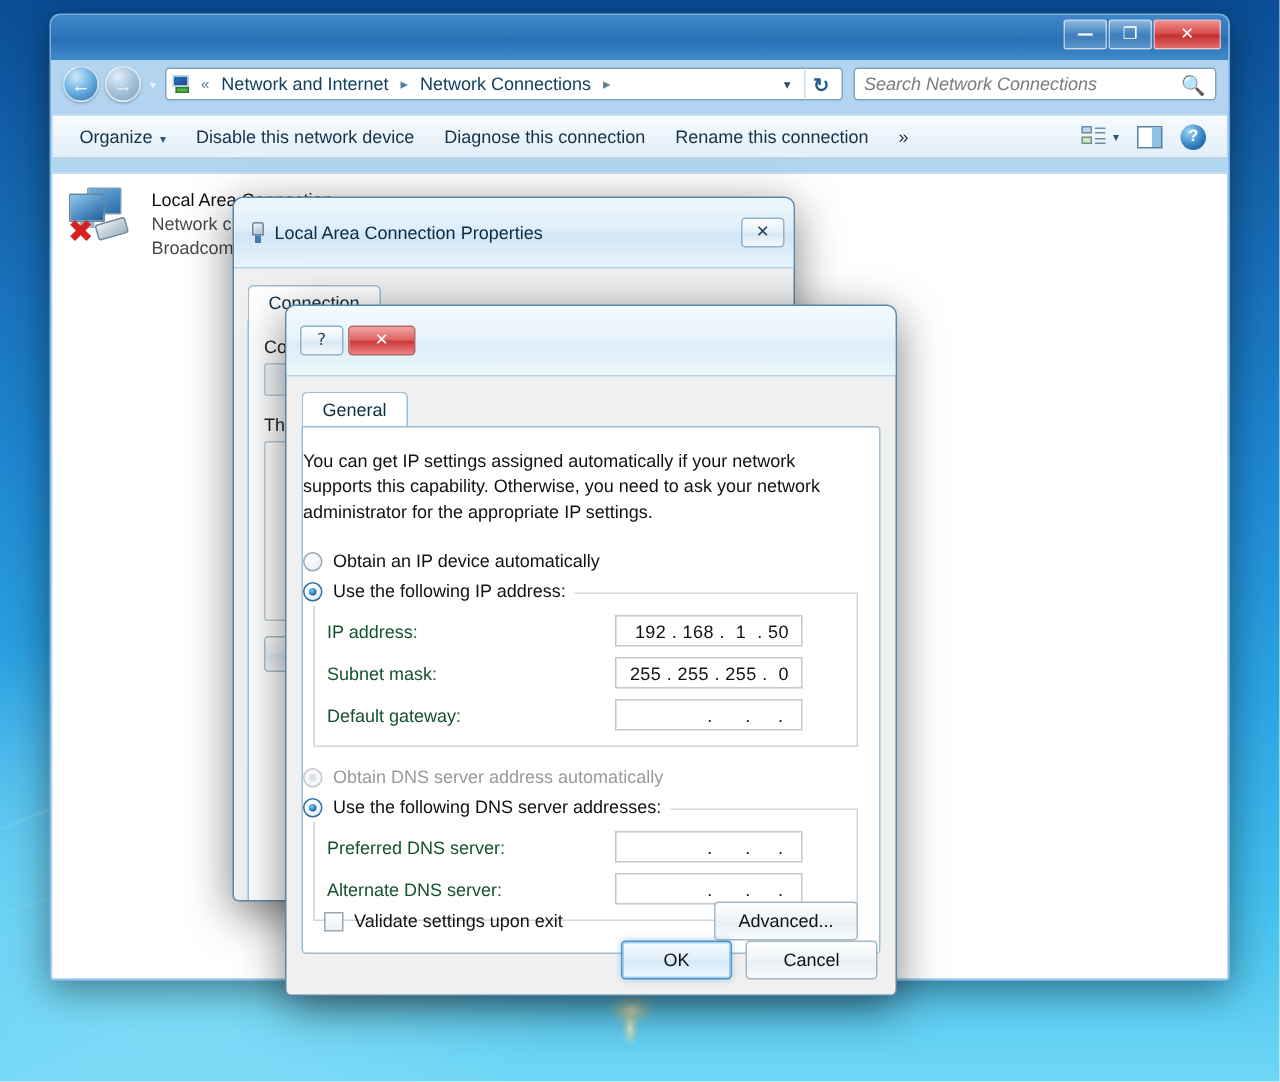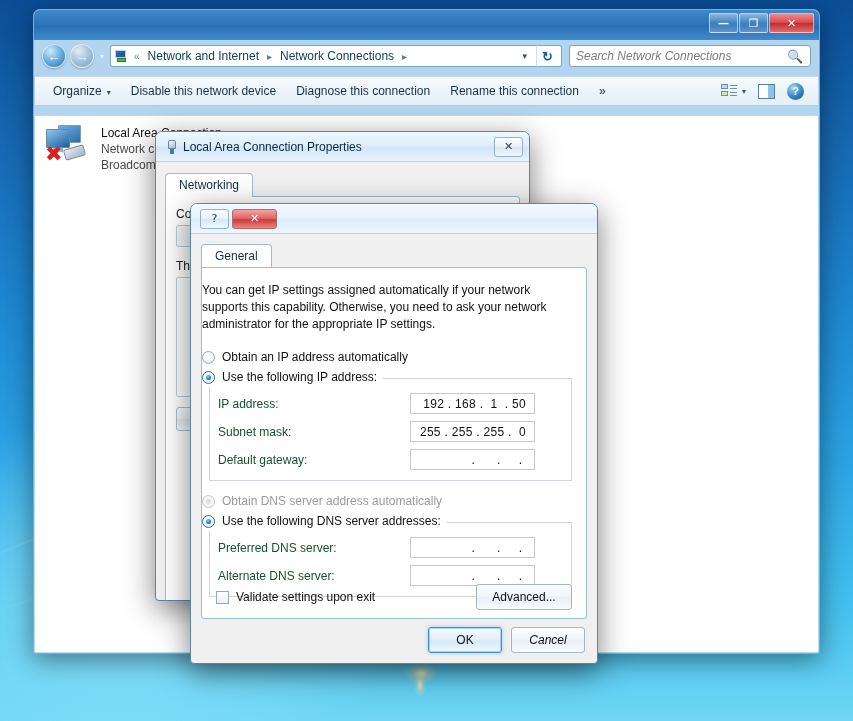--- a/index.html
+++ b/index.html
@@ -159,21 +159,21 @@
   
   .dlg {
     position: absolute;
     background: #f0f0f0;
     border: 1px solid #5a86a8;
     border-radius: 7px 7px 4px 4px;
     box-shadow: 0 8px 30px rgba(0,0,0,0.5);
     overflow: hidden;
   }
   .dlg-title {
-    height: 30px; display: flex; align-items: center; padding: 0 6px 0 9px;
+    height: 47px; display: flex; align-items: center; padding: 0 6px 0 9px;
     background: linear-gradient(180deg, #eef7fd 0%, #dfeefa 46%, #d2e6f7 54%, #e7f3fc 100%);
     border-bottom: 1px solid #b8d4e8;
     font-size: 12px; color: #0b2a40;
   }
   .dlg-title .tt { flex: 1; padding-left: 4px; }
   .dlg-icon-net { width: 14px; height: 16px; position: relative; }
   .dlg-icon-net .body {
     position: absolute; left: 3px; top: 1px; width: 8px; height: 9px;
     background: linear-gradient(160deg,#f2f6f9,#aebfcd); border: 1px solid #6f8699; border-radius: 2px 2px 0 0;
   }
@@ -301,21 +301,21 @@
   .btn.adv { width: 96px; }
   .dlg-actions {
     position: absolute; right: 12px; bottom: 10px; display: flex; gap: 9px;
   }
   .btn.ok {
     width: 74px;
     border: 1px solid #4a90c4;
     box-shadow: 0 0 0 1px rgba(110,180,230,0.55) inset, 0 0 4px rgba(80,160,220,0.5);
     background: linear-gradient(180deg, #f4fbff 0%, #e2f0fb 46%, #d4e9f8 54%, #f0f9ff 100%);
   }
-  .btn.cancel { width: 74px; font-style: italic; }
+  .btn.cancel { width: 88px; }
 </style>
 </head>
 <body>
 
 <div class="wp-streak" style="left:-20px;top:560px;width:260px;transform:rotate(-22deg);"></div>
 <div class="wp-streak" style="left:-10px;top:612px;width:200px;transform:rotate(-18deg);opacity:.6;"></div>
 <div class="wp-glow" style="left:405px;top:662px;width:32px;height:22px;"></div>
 <div class="wp-glow" style="left:414px;top:672px;width:12px;height:26px;"></div>
 
 <div id="explorer">
@@ -409,21 +409,21 @@
 <div class="dlg" id="props-dlg">
   <div class="dlg-title">
     <span class="dlg-icon-net">
         <i class="body"></i>
         <i class="pin"></i>
       </span>
     <span class="tt">Local Area Connection Properties</span>
     <span class="dlg-btn-sq">✕</span>
   </div>
   <div class="tabstrip">
-    <div class="tab">Networking</div>
+    <div class="tab">Connection</div>
   </div>
   <div class="tabpanel">
     <div class="tp-label">Connect using:</div>
     <div class="tp-field"></div>
     <div class="tp-label">This connection uses the following items:</div>
     <div class="tp-list"></div>
     <div class="tp-btnrow">
       <div class="tp-btn">Install...</div>
       <div class="tp-btn">Uninstall</div>
       <div class="tp-btn">Properties</div>
@@ -440,21 +440,21 @@
 
   <div class="tcp-tabstrip">
     <div class="tab">General</div>
   </div>
 
   <div class="tcp-panel">
     <div class="tcp-desc">You can get IP settings assigned automatically if your network supports this capability. Otherwise, you need to ask your network administrator for the appropriate IP settings.</div>
 
     <div class="radio-row">
       <span class="radio"></span>
-      <span class="rlabel">Obtain an IP address automatically</span>
+      <span class="rlabel">Obtain an IP device automatically</span>
     </div>
 
     <div class="radio-row" style="position:relative;z-index:2;background:#fff;display:inline-flex;padding-right:6px;">
       <span class="radio on"></span>
       <span class="rlabel">Use the following IP address:</span>
     </div>
 
     <div class="grp">
       <div class="grp-top" style="right:-1px;"></div>
       <div class="field-row">

